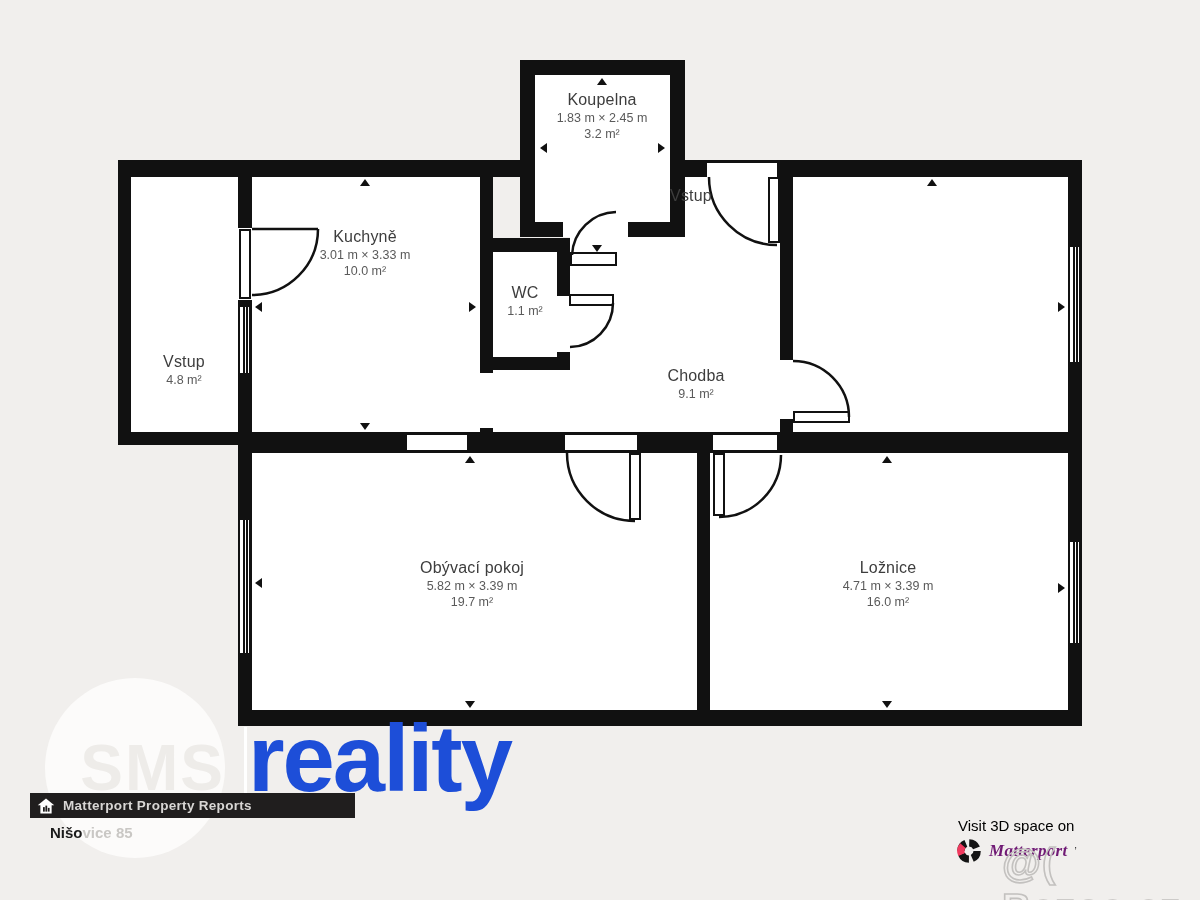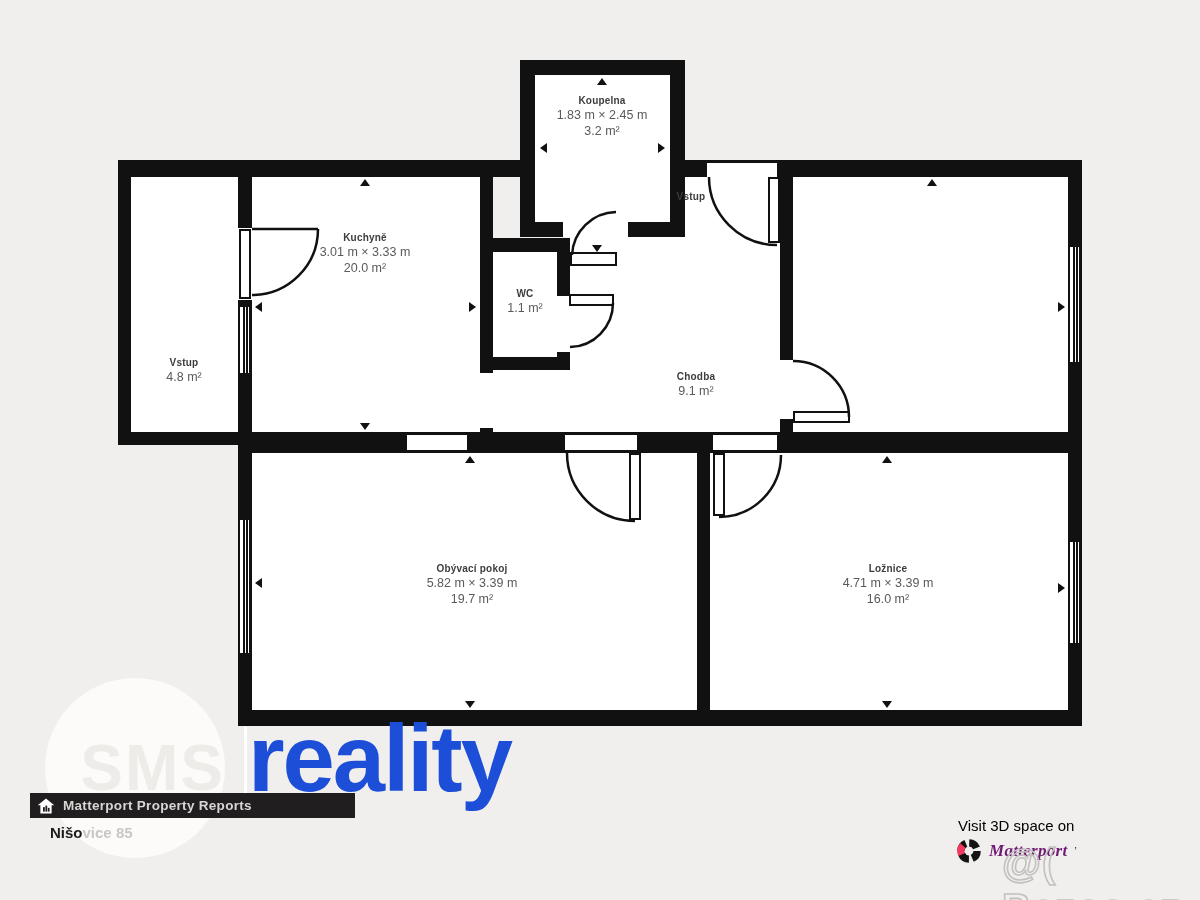--- a/index.html
+++ b/index.html
@@ -12,21 +12,21 @@
   .win::before,.win::after{content:"";position:absolute;top:0;bottom:0;width:2px;background:#111;}
   .win::before{left:30%;}
   .win::after{left:62%;}
   .leaf{position:absolute;background:#fff;border:2px solid #111;box-sizing:border-box;}
   .mk{position:absolute;width:0;height:0;}
   .mk.u{border-left:5px solid transparent;border-right:5px solid transparent;border-bottom:7px solid #111;}
   .mk.d{border-left:5px solid transparent;border-right:5px solid transparent;border-top:7px solid #111;}
   .mk.l{border-top:5px solid transparent;border-bottom:5px solid transparent;border-right:7px solid #111;}
   .mk.r{border-top:5px solid transparent;border-bottom:5px solid transparent;border-left:7px solid #111;}
   .lbl{position:absolute;transform:translate(-50%,-50%);text-align:center;white-space:nowrap;}
-  .rname{font-weight:bold;font-size:10px;color:#3d3d3d;letter-spacing:.2px;}
+  .rname{font-weight:normal;font-size:16px;color:#3d3d3d;letter-spacing:.2px;}
   .rdim{font-size:12.5px;color:#5a5a5a;margin-top:2px;}
   #arcs{position:absolute;left:0;top:0;pointer-events:none;}
   
   .sms-circle{position:absolute;left:45px;top:678px;width:180px;height:180px;border-radius:50%;background:#fcfbfa;display:flex;align-items:center;justify-content:flex-end;}
   .sms-text{font-weight:bold;font-size:64px;color:#eeece9;letter-spacing:2px;}
   .reality{position:absolute;left:248px;top:712px;font-weight:bold;font-size:94px;color:#1d4ed8;letter-spacing:-2px;line-height:94px;text-align:center;}
   .logo-divider{position:absolute;left:244px;top:727px;width:3px;height:91px;background:#ffffff;}
   .mp-bar{position:absolute;left:30px;top:793px;width:325px;height:25px;background:#201e1e;display:flex;align-items:center;gap:8px;padding-left:7px;box-sizing:border-box;}
   .mp-bar-text{font-weight:bold;font-size:13.5px;color:#d8d6d4;letter-spacing:.3px;}
   .address{position:absolute;left:50px;top:824px;font-weight:bold;font-size:15px;}
@@ -128,21 +128,21 @@
   <div class="mk r" style="left:1058px;top:583px;"></div>
 
   <div class="lbl" style="left:602px;top:116px;">
     <div class="rname">Koupelna</div>
     <div class="rdim">1.83 m × 2.45 m</div>
     <div class="rdim">3.2 m²</div>
   </div>
   <div class="lbl" style="left:365px;top:253px;">
     <div class="rname">Kuchyně</div>
     <div class="rdim">3.01 m × 3.33 m</div>
-    <div class="rdim">20.0 m²</div>
+    <div class="rdim">10.0 m²</div>
   </div>
   <div class="lbl" style="left:525px;top:301px;">
     <div class="rname">WC</div>
     <div class="rdim">1.1 m²</div>
   </div>
   <div class="lbl" style="left:184px;top:370px;">
     <div class="rname">Vstup</div>
     <div class="rdim">4.8 m²</div>
   </div>
   <div class="lbl" style="left:696px;top:384px;">

